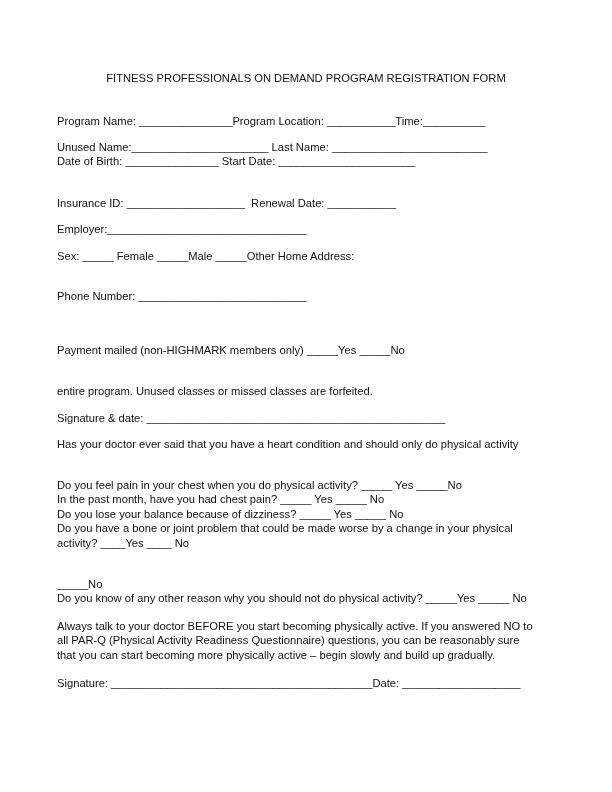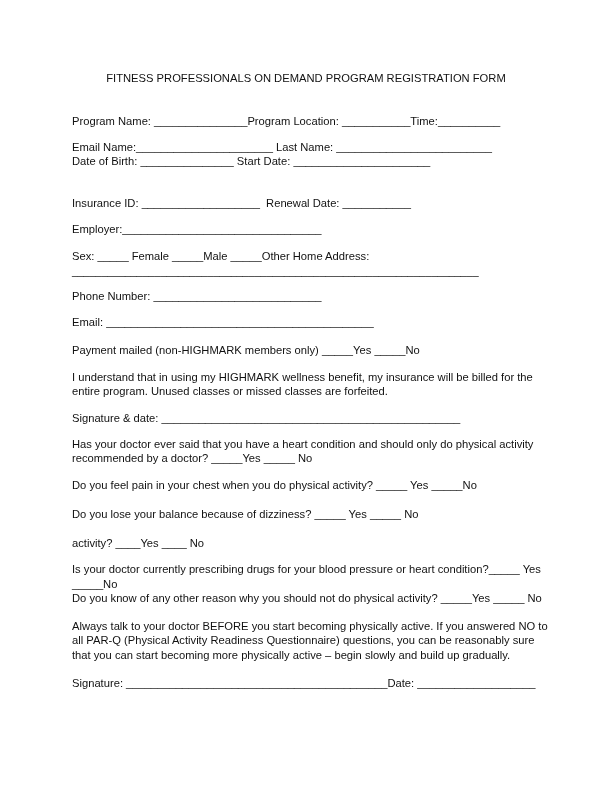--- a/index.html
+++ b/index.html
@@ -1,59 +1,56 @@
 <!DOCTYPE html>
 <html><head>
 <meta charset="utf-8">
 <style>
   html, body { margin: 0; padding: 0; background: #ffffff; }
   body { width: 612px; height: 792px; position: relative; overflow: hidden;
          font-family: "Liberation Sans", sans-serif; color: #111111; }
   .page { position: absolute; left: 0; top: 0; width: 500px; height: 792px; background: #fff; }
-  .line { position: absolute; left: 72px; font-size: 11.2px; line-height: 14.5px; white-space: pre; text-align: right; }
+  .line { position: absolute; left: 57px; font-size: 11.2px; line-height: 14.5px; white-space: pre; text-align: right; }
   .title { position: absolute; left: 0; width: 612px; top: 71px; text-align: center;
            font-size: 11.2px; line-height: 14.5px; white-space: pre; }
 </style>
 </head>
 <body>
 
 <div class="page">
   <div class="title">FITNESS PROFESSIONALS ON DEMAND PROGRAM REGISTRATION FORM</div>
 
   <div class="line" style="top:114px">Program Name: _______________Program Location: ___________Time:__________</div>
 
-  <div class="line" style="top:140px">Email Name:______________________ Last Name: _________________________</div>
+  <div class="line" style="top:140px">Unused Name:______________________ Last Name: _________________________</div>
   <div class="line" style="top:154px">Date of Birth: _______________ Start Date: ______________________</div>
 
   <div class="line" style="top:196px">Insurance ID: ___________________  Renewal Date: ___________</div>
 
   <div class="line" style="top:249px">Sex: _____ Female _____Male _____Other Home Address:</div>
 
   <div class="line" style="top:222px">Employer:________________________________</div>
-  <div class="line" style="top:264px; font-size:10.6px">_____________________________________________________________________</div>
 
   <div class="line" style="top:289px">Phone Number: ___________________________</div>
 
-  <div class="line" style="top:315px">Email: ___________________________________________</div>
 
   <div class="line" style="top:343px">Payment mailed (non-HIGHMARK members only) _____Yes _____No</div>
 
-  <div class="line" style="top:370px">I understand that in using my HIGHMARK wellness benefit, my insurance will be billed for the</div>
   <div class="line" style="top:384px">entire program. Unused classes or missed classes are forfeited.</div>
 
   <div class="line" style="top:411px">Signature &amp; date: ________________________________________________</div>
 
   <div class="line" style="top:437px">Has your doctor ever said that you have a heart condition and should only do physical activity</div>
-  <div class="line" style="top:451px">recommended by a doctor? _____Yes _____ No</div>
 
   <div class="line" style="top:478px">Do you feel pain in your chest when you do physical activity? _____ Yes _____No</div>
+  <div class="line" style="top:492px">In the past month, have you had chest pain? _____ Yes _____ No</div>
   <div class="line" style="top:507px">Do you lose your balance because of dizziness? _____ Yes _____ No</div>
+  <div class="line" style="top:521px">Do you have a bone or joint problem that could be made worse by a change in your physical</div>
   <div class="line" style="top:536px">activity? ____Yes ____ No</div>
 
-  <div class="line" style="top:562px">Is your doctor currently prescribing drugs for your blood pressure or heart condition?_____ Yes</div>
   <div class="line" style="top:577px">_____No</div>
   <div class="line" style="top:591px">Do you know of any other reason why you should not do physical activity? _____Yes _____ No</div>
 
   <div class="line" style="top:619px">Always talk to your doctor BEFORE you start becoming physically active. If you answered NO to</div>
   <div class="line" style="top:633px">all PAR-Q (Physical Activity Readiness Questionnaire) questions, you can be reasonably sure</div>
   <div class="line" style="top:648px">that you can start becoming more physically active – begin slowly and build up gradually.</div>
 
   <div class="line" style="top:676px">Signature: __________________________________________Date: ___________________</div>
 </div>
 

